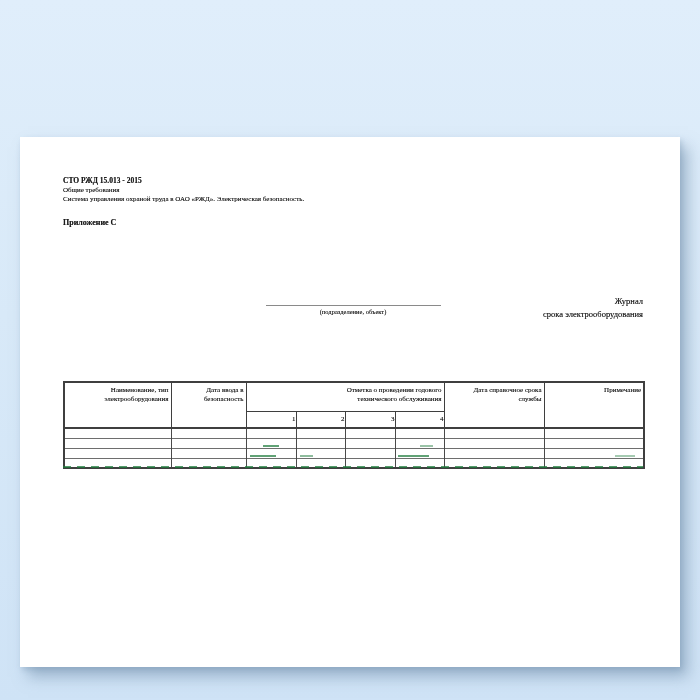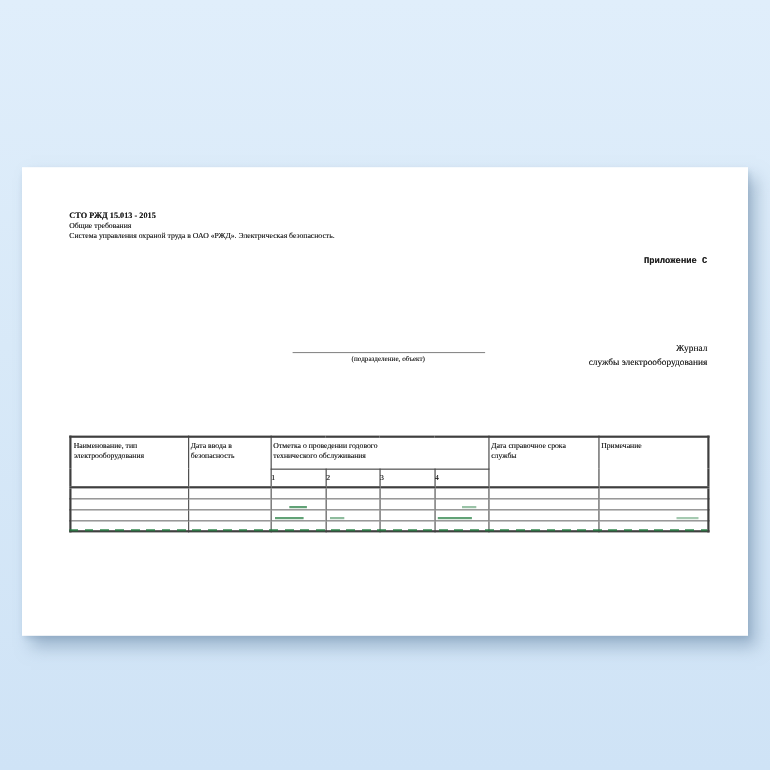--- a/index.html
+++ b/index.html
@@ -4,47 +4,47 @@
 <style>
   * { margin:0; padding:0; box-sizing:border-box; }
   html, body { width:700px; height:700px; overflow:hidden; }
   body {
     position:relative;
     font-family:"Liberation Serif", serif;
     color:#1b1b1b;
     background:linear-gradient(180deg, var(--bg-top,#e0eefb) 0%, #d8e9f8 45%, var(--bg-bottom,#cfe3f6) 100%);
   }
   .page {
-    position:absolute; left:20px; top:152px; width:660px; height:426px;
+    position:absolute; left:20px; top:137px; width:660px; height:530px;
     background:var(--page-color,#ffffff);
     box-shadow:8px 10px 14px rgba(105,135,165,0.50), 2px 3px 5px rgba(105,135,165,0.28);
   }
   .content { position:absolute; left:43px; top:0; width:580px; height:100%;
     text-shadow:0 0 0.5px rgba(45,45,45,0.65); }
 
   .doc-meta { position:absolute; top:39px; left:0; font-size:7px; line-height:9.5px; }
   .doc-meta .std { font-weight:bold; font-size:7.5px; }
 
-  .appendix { position:absolute; top:79px; left:0; width:100%; text-align:right;
-    font-weight:bold; font-size:8px; line-height:13px;font-family:Liberation Mono, monospace; }
+  .appendix { position:absolute; top:79px; left:0; width:100%; text-align:left;
+    font-weight:bold; font-size:8px; line-height:13px; }
   .doc-title { position:absolute; top:122px; left:0; width:100%; text-align:right;
     font-weight:normal; font-size:8.5px; line-height:13px;margin-top:36px; }
 
   .subdivision { position:absolute; top:160px; left:0; width:100%; text-align:center; }
   .subdivision .blank { display:block; width:175px; height:9px; margin:0 auto;
     border-bottom:1.2px solid #8a8a8a; }
   .subdivision .caption { font-size:6.5px; line-height:8px; margin-top:1.5px; color:#232323; }
 
   .period { position:absolute; top:208px; left:15px; font-size:7.5px; line-height:12px; }
   .period .plabel { display:inline-block; width:33px; text-align:right; margin-right:3px; }
 
   .tablewrap { position:absolute; top:244px; left:0; width:580px; height:90px; }
   table { border-collapse:collapse; table-layout:fixed; width:580px;
     font-size:7px; border:2px solid #3f3f3f; }
-  th { font-weight:normal; white-space:pre-line; text-align:left;margin-left:24px; }
+  th { font-weight:normal; white-space:pre-line; text-align:right;margin-left:24px; }
   thead th { border:1.5px solid #3f3f3f; line-height:9px; padding:3px 2px 0; vertical-align:top; }
   thead tr.subrow { height:17px; }
   thead tr.subrow th { padding:0; vertical-align:middle; line-height:10px; }
   thead tr.toprow { height:29px; }
   tbody tr { height:10px; }
   tbody td { border-left:1.5px solid #4a4a4a; border-right:1.5px solid #4a4a4a;
     border-top:1.3px solid #6e6e6e; }
   tbody tr:first-child td { border-top:2px solid #3f3f3f; }
 
   .gdash { position:absolute; height:2px; background:var(--artifact-green,#1e7a3c); }
@@ -68,21 +68,21 @@
       <div>Общие требования</div>
       <div>Система управления охраной труда в ОАО «РЖД». Электрическая безопасность.</div>
     </div>
 
     <div class="appendix">
       <div>Приложение С</div>
     </div>
 
     <div class="doc-title">
       <div>Журнал</div>
-      <div>службы электрооборудования</div>
+      <div>срока электрооборудования</div>
     </div>
 
     <div class="subdivision">
       <span class="blank"></span>
       <div class="caption">(подразделение, объект)</div>
     </div>
 
 
     <div class="tablewrap">
       <table>

